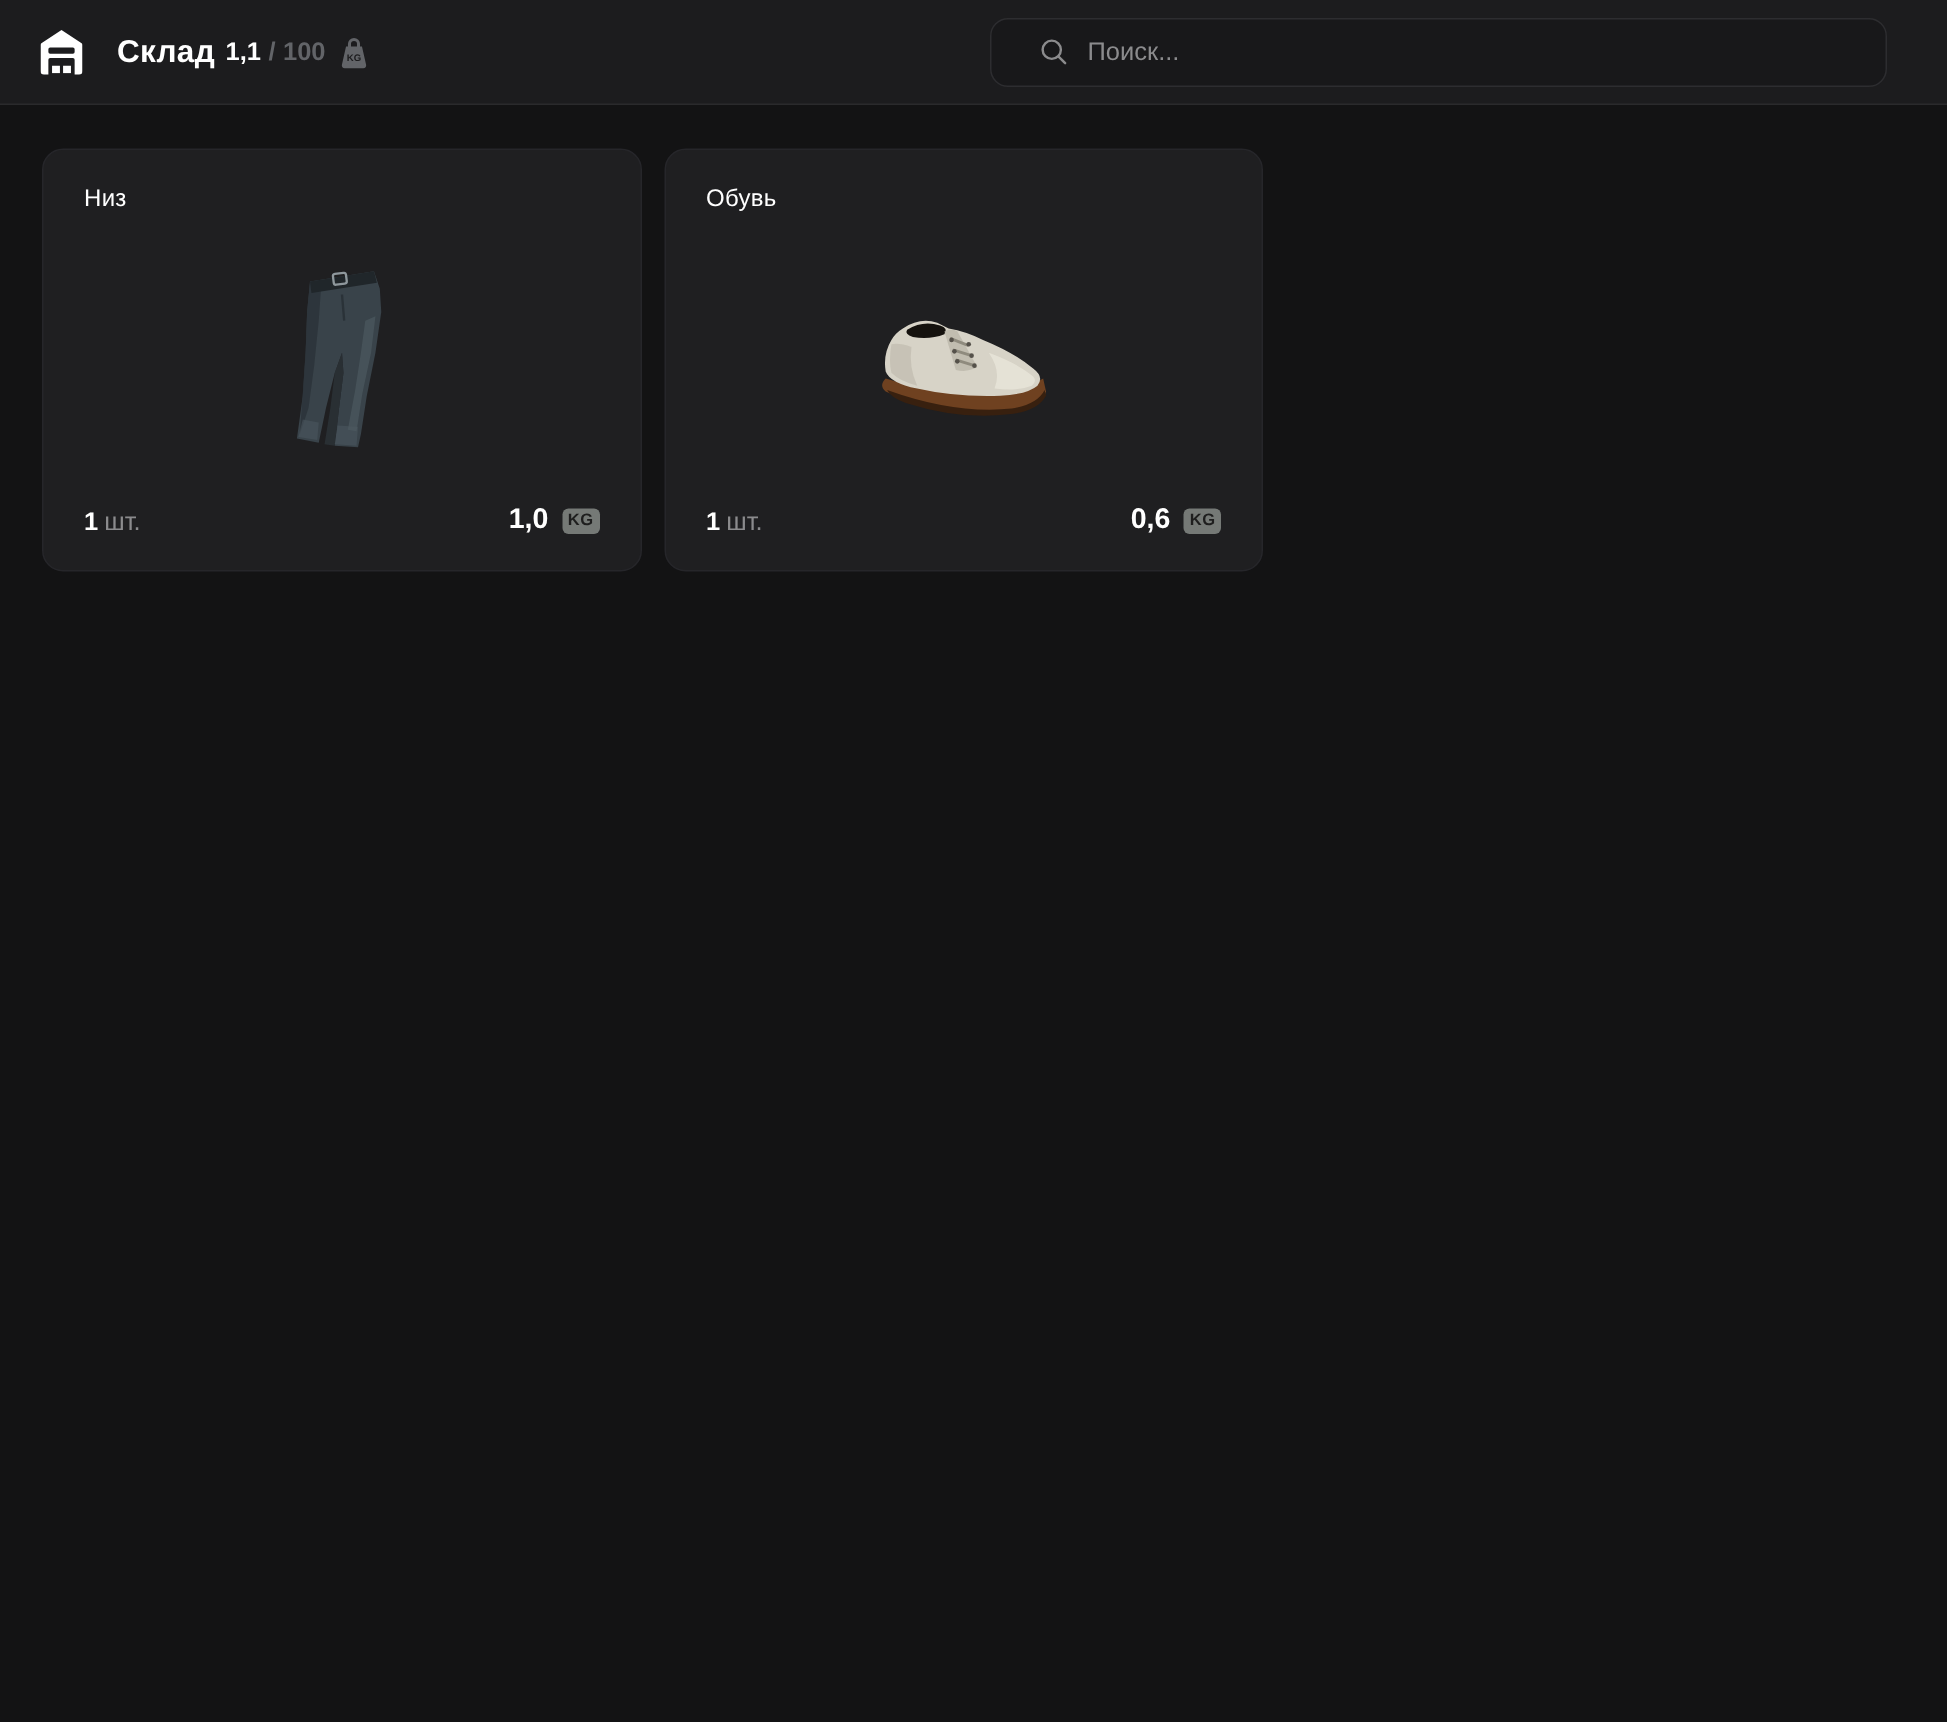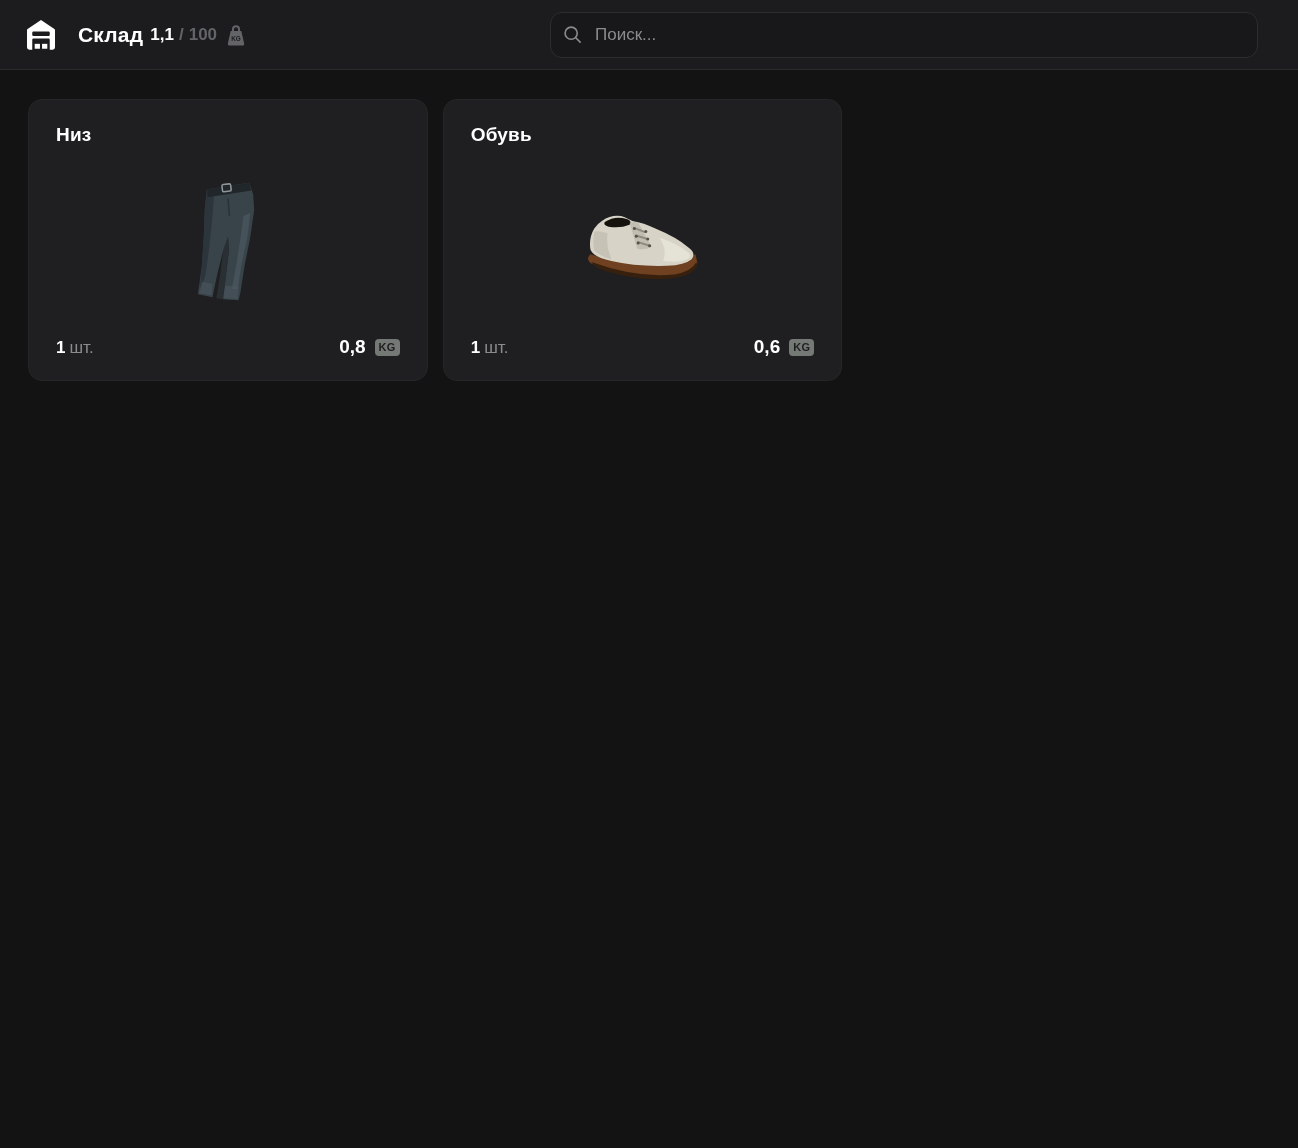--- a/index.html
+++ b/index.html
@@ -36,28 +36,28 @@
     font-weight: bold;
   }
   .cap-current { color: #ffffff; }
   .cap-sep, .cap-max { color: #626468; }
   .capacity .weight-icon { margin-left: 3px; }
   .weight-icon svg { display: block; width: 22px; height: 24px; }
 
   
   .search {
     margin-left: auto;
-    width: 708px;
+    width: 598px;
     height: 46px;
     background: #18181a;
     border: 1px solid #2d2d30;
     border-radius: 12px;
     display: flex;
     align-items: center;
-    padding: 0 12px;
+    padding: 0 32px;
     gap: 13px;
   }
   .search svg { display: block; width: 19px; height: 19px; flex: none; }
   .search input {
     flex: 1;
     background: transparent;
     border: none;
     outline: none;
     color: #e6e6e6;
     font-size: 17px;
@@ -77,22 +77,22 @@
     border: 1px solid #26262a;
     border-radius: 14px;
     height: 282px;
     padding: 24px 27px 22px;
     display: flex;
     flex-direction: column;
     cursor: pointer;
   }
   .card-title {
     color: #ffffff;
-    font-size: 19px;
-    font-weight: bold;
+    font-size: 16px;
+    font-weight: normal;
     letter-spacing: 0.2px;
   }
   .card-image {
     flex: 1;
     display: flex;
     align-items: center;
     justify-content: center;
   }
   .card-footer {
     display: flex;
@@ -168,21 +168,21 @@
         <path fill="#20262a" d="M14 13 L58 6 L60 14 L15 21 Z"></path>
         <rect x="30" y="7.5" width="9" height="7.5" rx="1.5" fill="none" stroke="#8e979c" stroke-width="1.6" transform="rotate(-7 34 11)"></rect>
         <line x1="36" y1="22" x2="37.5" y2="40" stroke="#2a3238" stroke-width="1.6"></line>
       </svg>
     </div>
     <div class="card-footer">
       <div class="qty">
         <span class="qty-count">1</span><span>шт.</span>
       </div>
       <div class="weight">
-        <span class="weight-value">0,8</span>
+        <span class="weight-value">1,0</span>
         <span class="kg-badge">KG</span>
       </div>
     </div>
   </div>
 
   <div class="card">
     <div class="card-title">Обувь</div>
     <div class="card-image">
       <svg viewBox="0 0 132 92" width="126" height="88">
         <path fill="#6f4120" d="M12 60 Q7 65 12 69 L30 77 Q70 89 100 83 Q122 79 124 69 L122 60 Q100 73 70 71 Q40 69 12 60 Z"></path>

